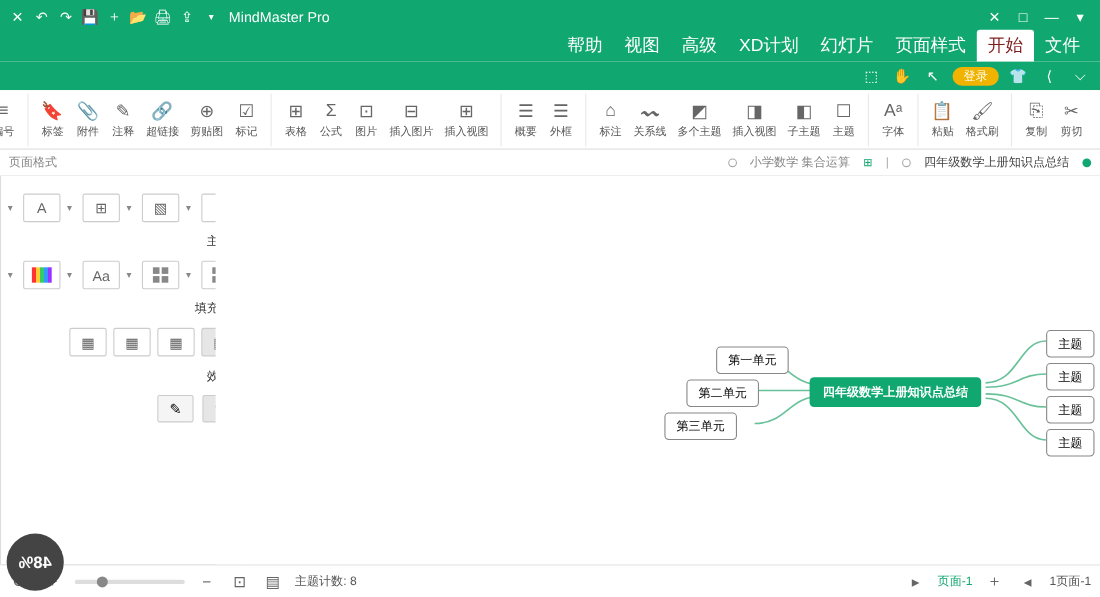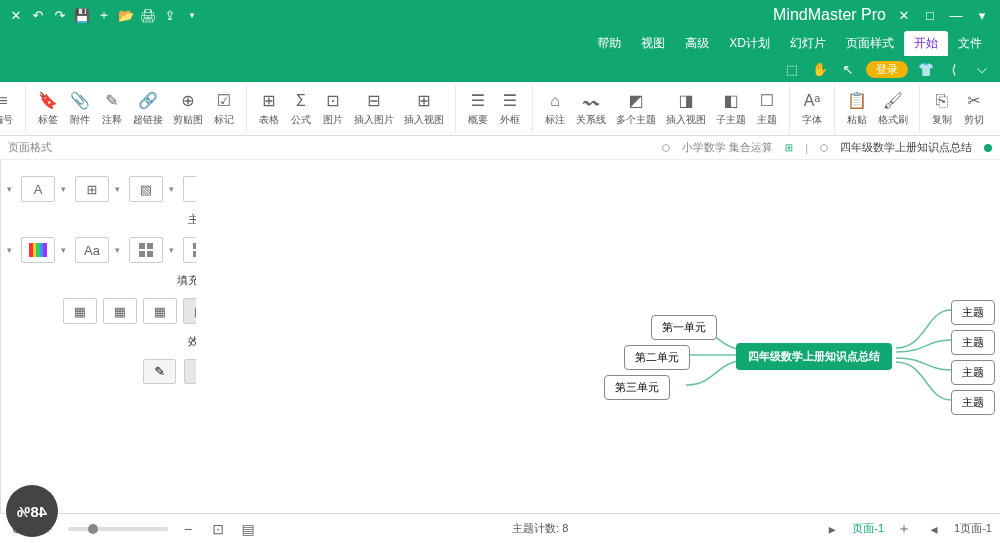--- a/index.html
+++ b/index.html
@@ -1,24 +1,24 @@
 <!DOCTYPE html>
 <html><head>
 <meta charset="utf-8">
 <style>
 html,body{margin:0;padding:0;width:1000px;height:543px;font-family:"Microsoft YaHei",Arial,sans-serif;font-size:11px;background:#fff;overflow:hidden}
 *{box-sizing:border-box}
 .header{height:30px;background:#10a870;display:flex;align-items:center;color:#fff;direction:rtl}
 .header .left{display:flex;align-items:center;gap:6px;padding:0 8px;direction:ltr}
-.header .title{flex:1;text-align:right;font-size:16px;direction:ltr}
+.header .title{flex:1;text-align:left;font-size:13px;direction:ltr}
 .header .right{display:flex;align-items:center;gap:2px;padding:0 6px;direction:ltr}
 .hic{width:20px;height:20px;display:flex;align-items:center;justify-content:center;cursor:pointer;font-size:13px}
 .menubar{height:26px;background:#10a870;display:flex;flex-direction:row-reverse;align-items:flex-end;color:#fff;padding:0 8px}
-.mtab{padding:4px 10px;font-size:12px;cursor:pointer}
-.mtab.active{background:#fff;color:#6d28d9;border-radius:3px 3px 0 0}
+.mtab{padding:4px 10px;font-size:16px;cursor:pointer}
+.mtab.active{background:#fff;color:#7f1d1d;border-radius:3px 3px 0 0}
 .ribbon{height:54px;background:#fff;border-bottom:1px solid #ddd;display:flex;flex-direction:row-reverse;align-items:center;padding:2px 4px;gap:0}
 .rgroup{display:flex;flex-direction:row-reverse;align-items:center;padding:0 6px;border-left:1px solid #e8e8e8;height:48px}
 .ritem{display:flex;flex-direction:column;align-items:center;justify-content:center;padding:0 5px;min-width:32px;cursor:pointer;color:#555;gap:2px}
 .ritem .ric{width:20px;height:20px;display:flex;align-items:center;justify-content:center;font-size:16px;color:#666}
 .ritem .rlb{font-size:10px;white-space:nowrap}
 .qat{height:26px;background:#10a870;display:flex;flex-direction:row-reverse;align-items:center;padding:0 8px;gap:8px;color:#fff}
 .qat .pill{background:#f0b400;border-radius:10px;padding:1px 10px;font-size:11px}
 .tabbar{height:24px;border-bottom:1px solid #eee;display:flex;flex-direction:row-reverse;align-items:center;padding:0 8px;gap:12px;font-size:11px;color:#444}
 .tabbar .tcircle{width:8px;height:8px;border-radius:50%;background:#10a870}
 .tabbar .tdot{width:8px;height:8px;border-radius:50%;border:1px solid #aaa}
@@ -34,21 +34,21 @@
 .sidetools{width:36px;border-left:1px solid #eee;display:flex;flex-direction:column;align-items:center;gap:14px;padding:10px 0;color:#555}
 .sidetools div{width:22px;height:22px;display:flex;align-items:center;justify-content:center;font-size:15px;cursor:pointer}
 .sidecontent{flex:1;padding:8px 4px}
 .sp-row{display:flex;flex-direction:row-reverse;align-items:center;gap:6px;padding:4px 2px;margin:4px 0}
 .sp-cell{width:34px;height:26px;border:1px solid #ccc;border-radius:2px;background:#fff;cursor:pointer;display:flex;align-items:center;justify-content:center;font-size:13px;color:#666}
 .sp-drop{width:8px;color:#888;font-size:9px}
 .sp-label{font-size:11px;color:#333;text-align:right;padding:2px 6px;margin-top:4px}
 .sp-btn{border:1px solid #ccc;border-radius:2px;padding:4px 10px;cursor:pointer;background:#f5f5f5;font-size:13px}
 .sp-btn.active{background:#e6e6e6}
 .statusbar{height:30px;border-top:1px solid #ddd;display:flex;flex-direction:row-reverse;align-items:center;padding:0 8px;gap:10px;font-size:11px;color:#555}
-.statusbar .smid{flex:1;text-align:center;direction:ltr}
+.statusbar .smid{flex:1;text-align:left;direction:ltr}
 .sic{width:20px;height:20px;display:flex;align-items:center;justify-content:center;cursor:pointer;font-size:14px;color:#666}
 .slider{width:100px;height:4px;background:#ddd;border-radius:2px;position:relative}
 .slider .thumb{position:absolute;width:10px;height:10px;background:#888;border-radius:50%;top:-3px;left:20px}
 .floatcircle{position:absolute;left:6px;bottom:6px;width:52px;height:52px;border-radius:50%;background:#444;color:#fff;display:flex;align-items:center;justify-content:center;font-size:15px;font-weight:bold;z-index:50;transform:scaleX(-1)}
 .colorchip{width:18px;height:14px;background:linear-gradient(90deg,#f33 0 20%,#fc3 20% 40%,#3c6 40% 60%,#39f 60% 80%,#93f 80% 100%)}
 .grid4{display:grid;grid-template-columns:6px 6px;grid-template-rows:6px 6px;gap:2px}
 .grid4 span{background:#888}
 </style>
 </head>
 <body>

